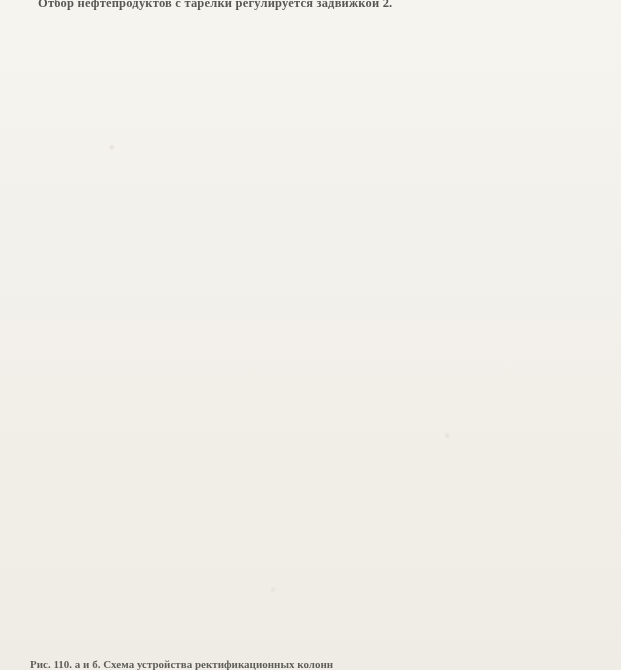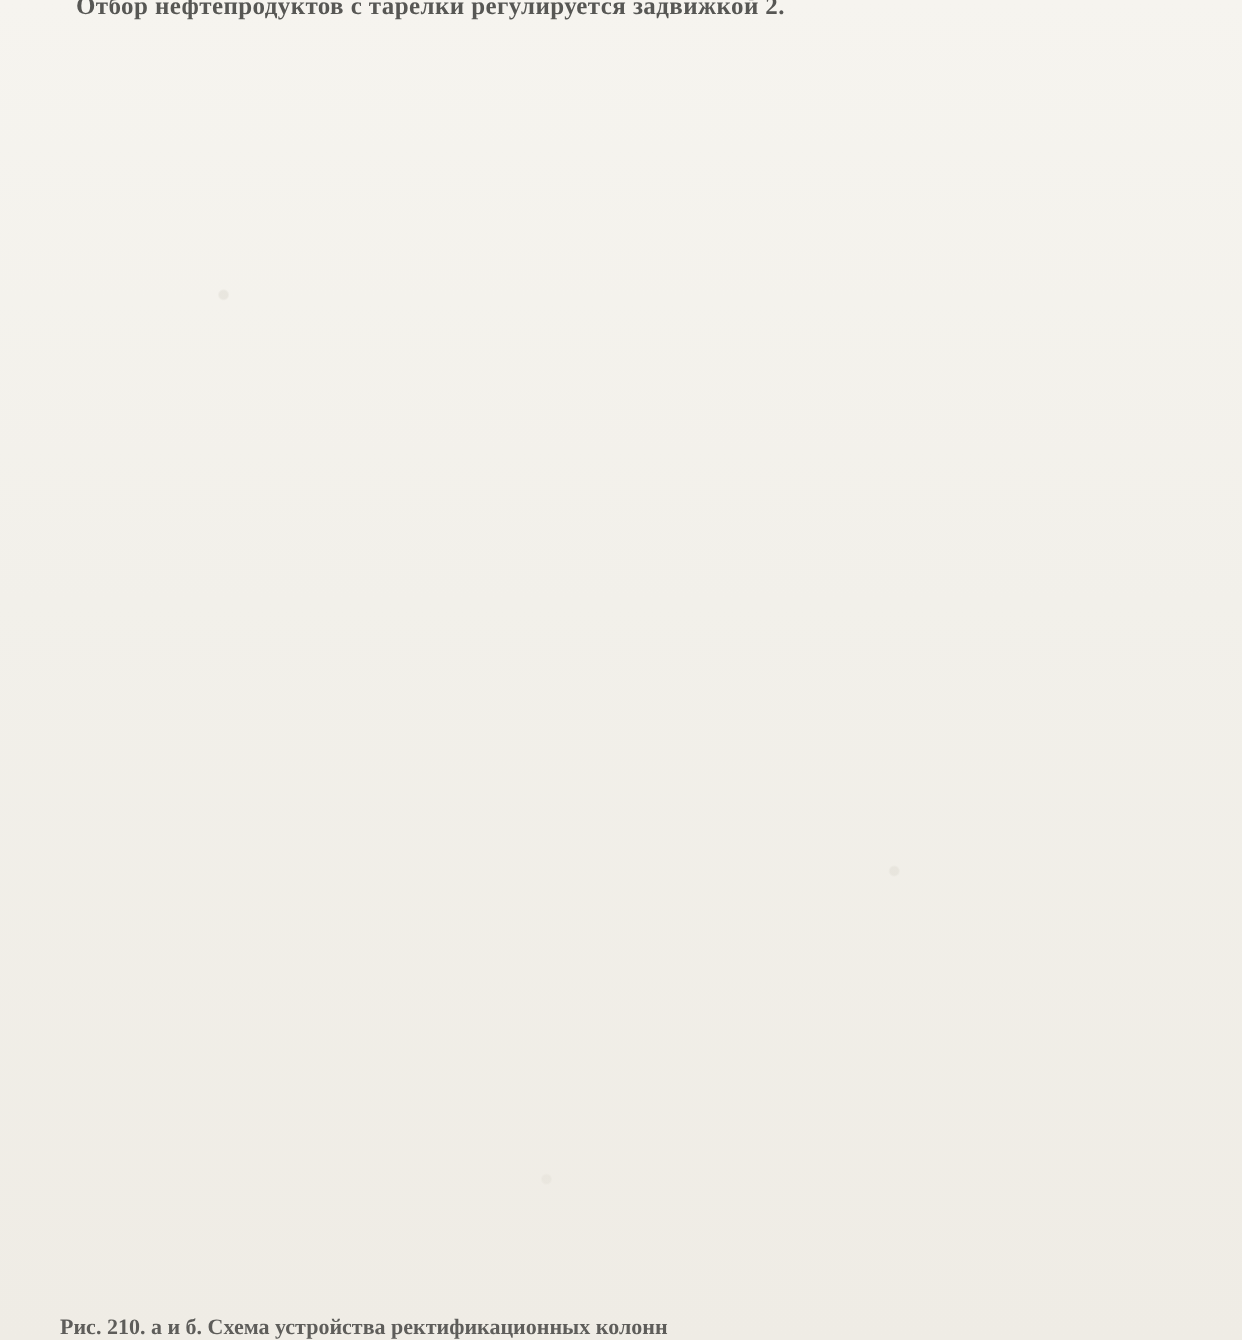--- a/index.html
+++ b/index.html
@@ -78,21 +78,21 @@
   .ln-thick{stroke:#1b1b16;stroke-width:1.6;fill:none;}
   .hatch{stroke:#3a3a32;stroke-width:.45;}
 </style>
 </head>
 <body>
 
 <div id="page">
   <div id="paper-grain"></div>
 
   <div class="hdr-text" id="top-caption">Отбор нефтепродуктов с тарелки регулируется задвижкой 2.</div>
-  <div class="hdr-text" id="bottom-caption">Рис. 210. а и б. Схема устройства ректификационных колонн</div>
+  <div class="hdr-text" id="bottom-caption">Рис. 110. а и б. Схема устройства ректификационных колонн</div>
 
   <svg id="drawing" width="621" height="670" viewBox="0 0 621 670">
 
     <g>
 
       <path class="ln-med" d="M128 52 L128 44 Q128 28 148 26 Q168 28 168 44 L168 52"></path>
       <path class="ln-thin" d="M132 52 L132 45 Q132 32 148 30 Q164 32 164 45 L164 52"></path>
 
       <path class="ln-med" d="M142 27 L142 14 L155 14 L155 27"></path>
       <path class="ln-thin" d="M139 14 L158 14"></path>

